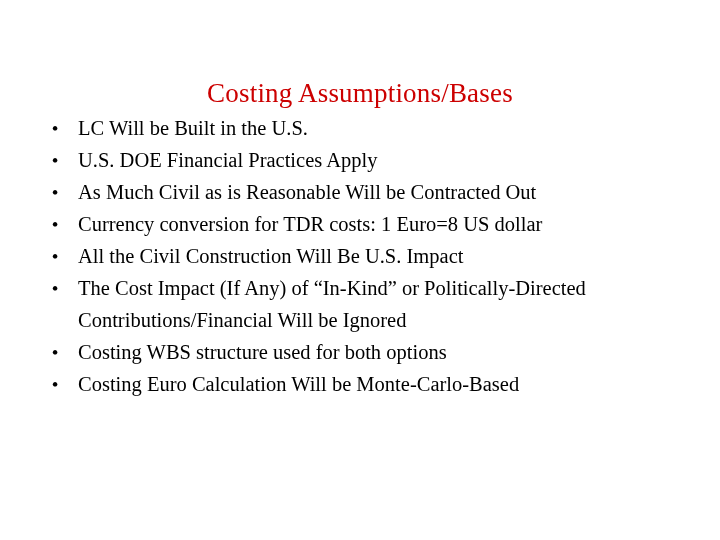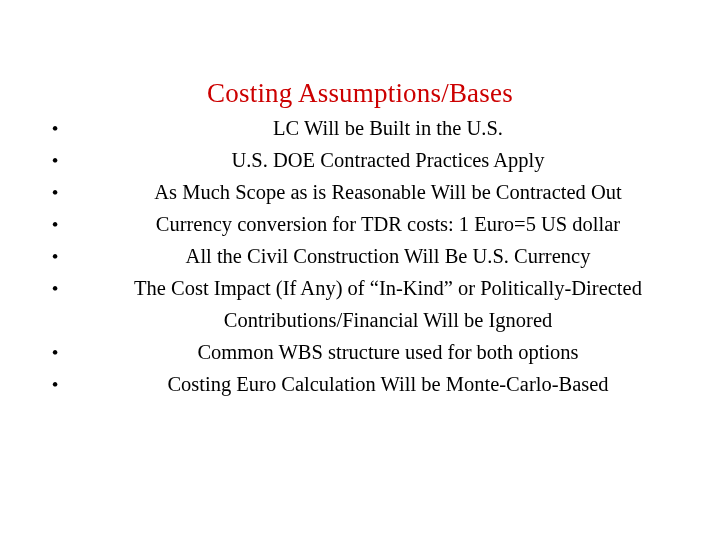--- a/index.html
+++ b/index.html
@@ -57,59 +57,59 @@
     left: 8px;
     top: 0;
     width: 18px;
     text-align: center;
     font-size: 19px;
     line-height: 31.5px;
     color: #000000;
   }
   .bullet-text {
     display: block;
-    text-align: center;
+    text-align: left;
     white-space: pre-wrap;
   }
 </style>
 </head>
 <body>
 
 <div class="slide">
 
   <h1 class="slide-title">Costing Assumptions/Bases</h1>
 
   <ul class="bullet-list">
     <li class="bullet-item">
       <span class="bullet-mark">•</span>
       <span class="bullet-text">LC Will be Built in the U.S.</span>
     </li>
     <li class="bullet-item">
       <span class="bullet-mark">•</span>
-      <span class="bullet-text">U.S. DOE Contracted Practices Apply</span>
+      <span class="bullet-text">U.S. DOE Financial Practices Apply</span>
     </li>
     <li class="bullet-item">
       <span class="bullet-mark">•</span>
-      <span class="bullet-text">As Much Scope as is Reasonable Will be Contracted Out</span>
+      <span class="bullet-text">As Much Civil as is Reasonable Will be Contracted Out</span>
     </li>
     <li class="bullet-item">
       <span class="bullet-mark">•</span>
-      <span class="bullet-text">Currency conversion for TDR costs: 1 Euro=5 US dollar</span>
+      <span class="bullet-text">Currency conversion for TDR costs: 1 Euro=8 US dollar</span>
     </li>
     <li class="bullet-item">
       <span class="bullet-mark">•</span>
-      <span class="bullet-text">All the Civil Construction Will Be U.S. Currency</span>
+      <span class="bullet-text">All the Civil Construction Will Be U.S. Impact</span>
     </li>
     <li class="bullet-item">
       <span class="bullet-mark">•</span>
       <span class="bullet-text">The Cost Impact (If Any) of “In-Kind” or Politically-Directed Contributions/Financial Will be Ignored</span>
     </li>
     <li class="bullet-item">
       <span class="bullet-mark">•</span>
-      <span class="bullet-text">Common WBS structure used for both options</span>
+      <span class="bullet-text">Costing WBS structure used for both options</span>
     </li>
     <li class="bullet-item">
       <span class="bullet-mark">•</span>
       <span class="bullet-text">Costing Euro Calculation Will be Monte-Carlo-Based</span>
     </li>
   </ul>
 
 </div>
 
 </body></html>

